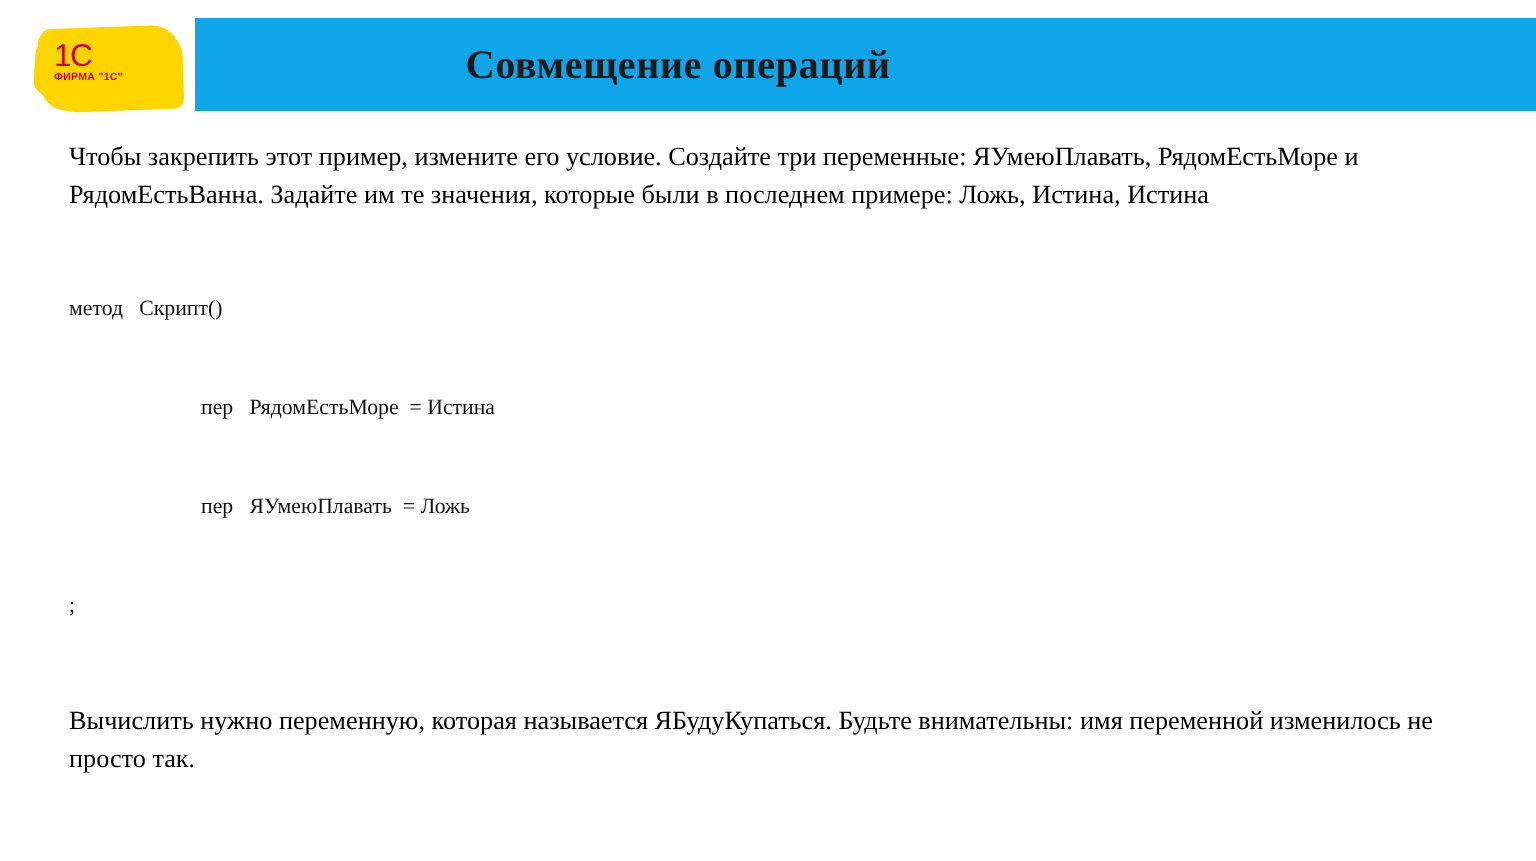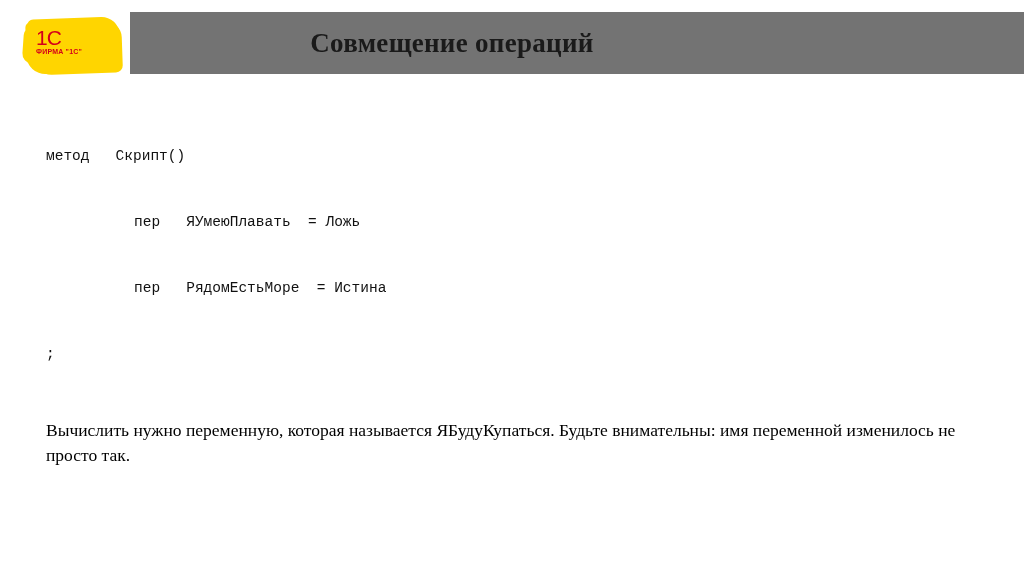--- a/index.html
+++ b/index.html
@@ -20,21 +20,21 @@
     background: #ffffff;
   }
 
   
   .header-bar {
     position: absolute;
     left: 130px;
     top: 12px;
     width: 894px;
     height: 62px;
-    background: #737373;
+    background: #0ea5e9;
     display: flex;
     align-items: center;
     justify-content: center;
   }
   .header-title {
     font-family: "Liberation Serif", serif;
     font-size: 27px;
     font-weight: bold;
     color: #1a1a1a;
     letter-spacing: 0.3px;
@@ -104,21 +104,21 @@
     font-family: "Liberation Serif", serif;
     font-size: 17.5px;
     line-height: 25px;
     color: #000000;
     margin: 0 46px 0 46px;
     text-align: left;
   }
   .spacer-sm { height: 9px; }
 
   .code-block {
-    font-family: Liberation Mono, monospace;
+    font-family: Liberation Serif, serif;
     font-size: 14.5px;
     line-height: 22px;
     color: #111111;
     margin: 0 46px;
     white-space: pre;
   }
   .code-line { white-space: pre; }
   .code-line.indented { padding-left: 88px; }
   .code-line.end { padding-left: 0; }
 </style>
@@ -132,27 +132,28 @@
     <div class="logo-text"><span class="one">1C</span></div>
     <div class="logo-sub">ФИРМА "1С"</div>
   </div>
 
   <div class="header-bar">
     <div class="header-title">Совмещение операций</div>
   </div>
 
   <div class="content">
 
+    <div class="para">Чтобы закрепить этот пример, измените его условие. Создайте три переменные: ЯУмеюПлавать, РядомЕстьМоре  и РядомЕстьВанна. Задайте им те значения, которые были в последнем примере: Ложь, Истина, Истина</div>
 
     <div class="spacer-sm"></div>
 
     <div class="code-block">
       <div class="code-line">метод   Скрипт()</div>
+      <div class="code-line indented">пер   РядомЕстьМоре  = Истина</div>
       <div class="code-line indented">пер   ЯУмеюПлавать  = Ложь</div>
-      <div class="code-line indented">пер   РядомЕстьМоре  = Истина</div>
       <div class="code-line end">;</div>
     </div>
 
     <div class="spacer-sm"></div>
 
     <div class="para">Вычислить нужно переменную, которая называется ЯБудуКупаться. Будьте внимательны: имя переменной изменилось не просто так.</div>
 
   </div>
 </div>
 

